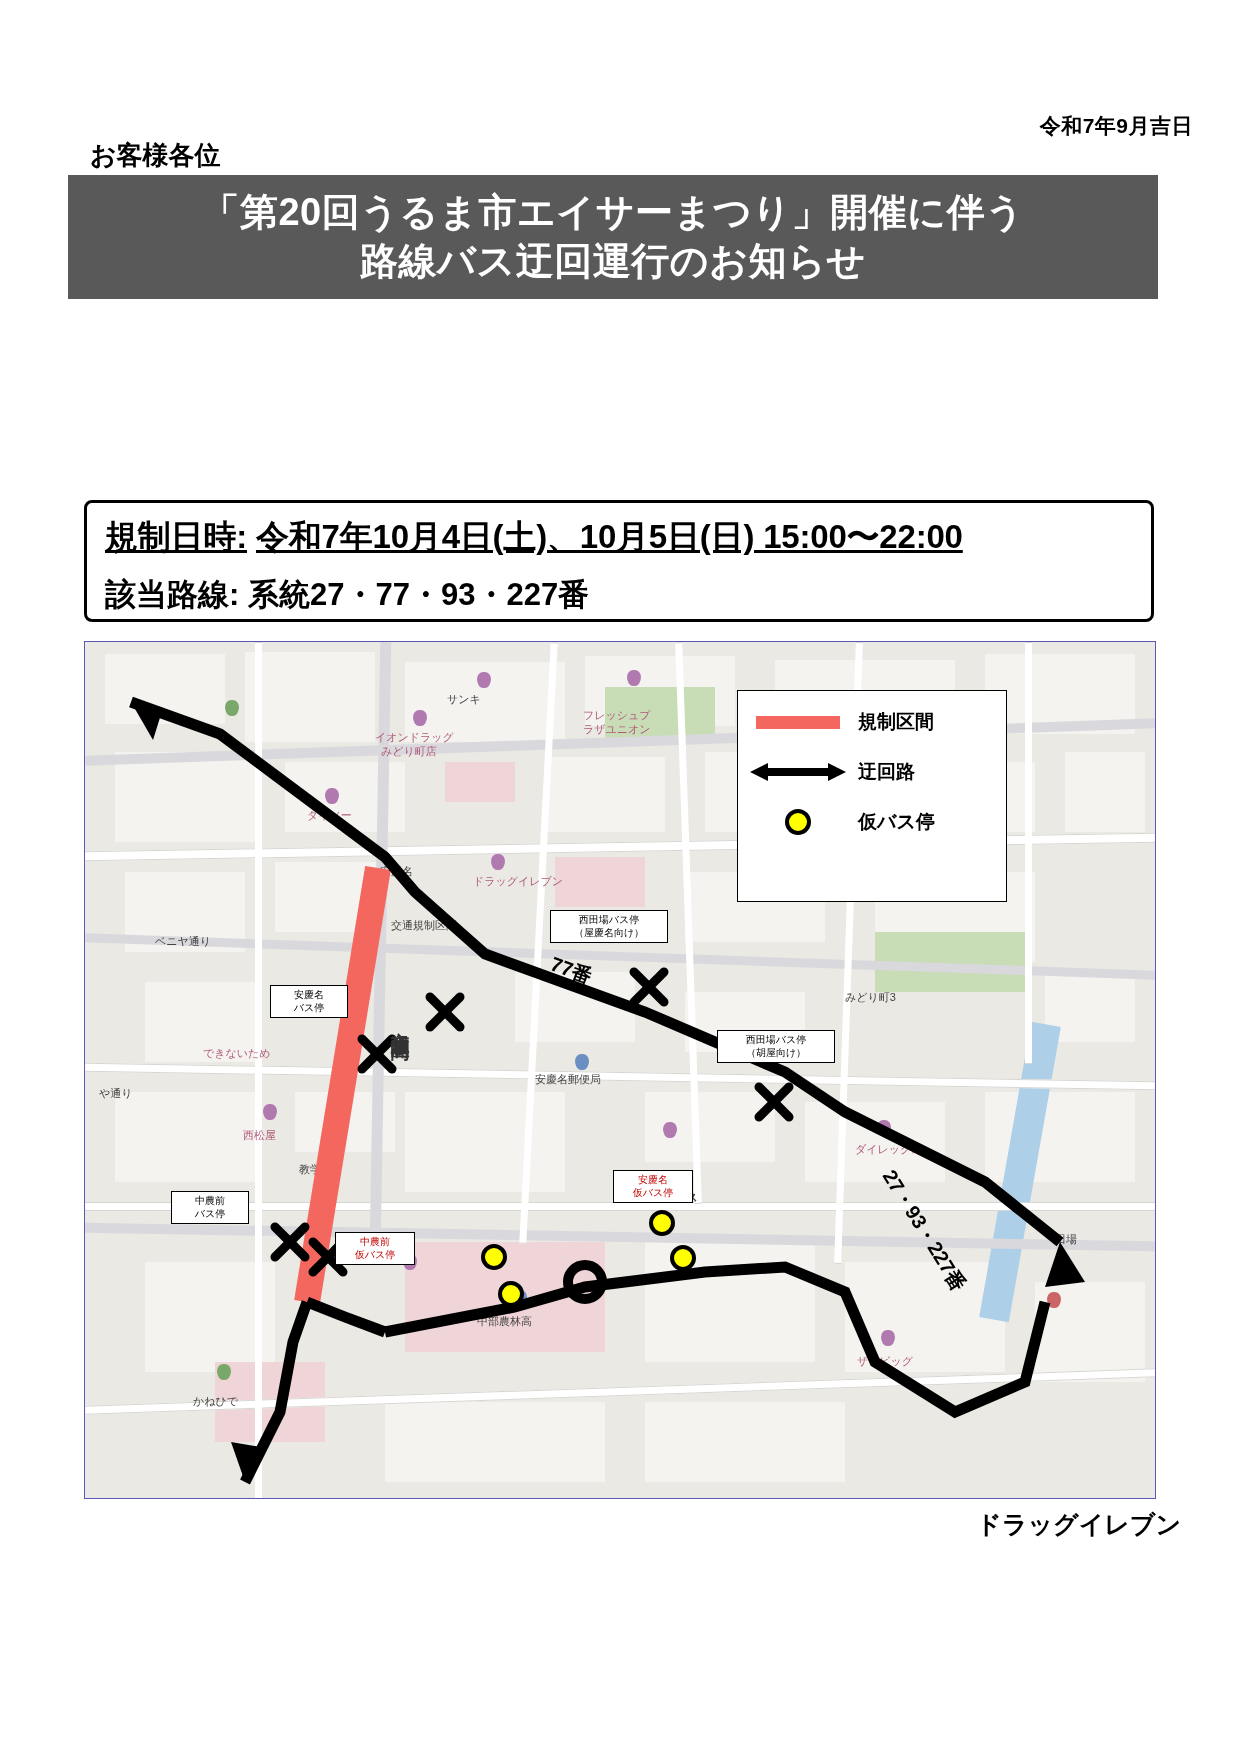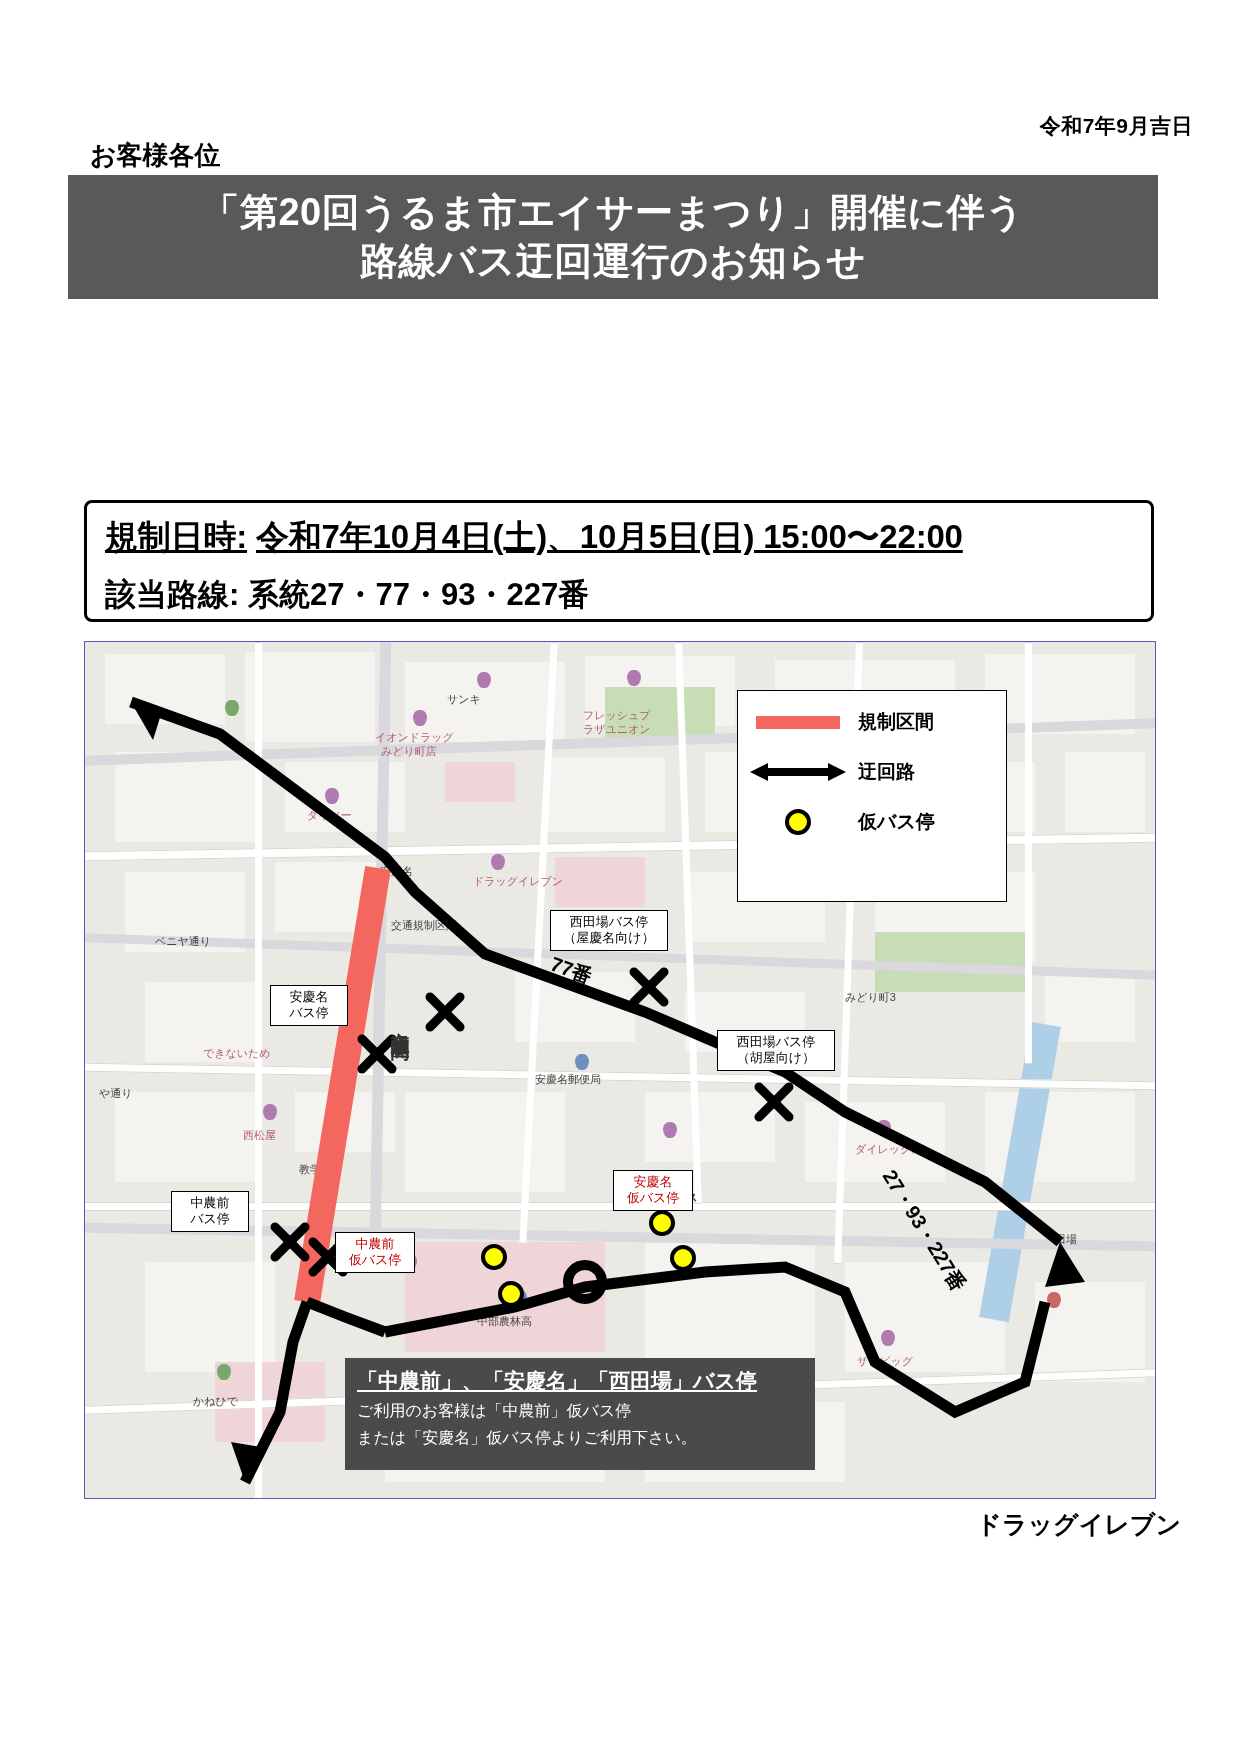--- a/index.html
+++ b/index.html
@@ -169,21 +169,21 @@
     font-size: 19px;
     font-weight: bold;
     white-space: nowrap;
   }
   .legend-row .lg-label.small { font-size: 15px; }
 
   .callout {
     position: absolute;
     background: #ffffff;
     border: 1px solid #000;
-    font-size: 13px;
+    font-size: 10px;
     line-height: 1.25;
     text-align: center;
     padding: 3px 5px;
     box-sizing: border-box;
     white-space: nowrap;
   }
   .callout.red { color: #c00000; }
 
   .routenum {
     position: absolute;
@@ -444,23 +444,18 @@
       <div class="legend-row" style="top:106px;">
         <div style="width:120px;display:flex;justify-content:center;">
           <svg width="30" height="30" viewBox="0 0 30 30">
             <circle cx="15" cy="15" r="11" fill="#ffff00" stroke="#000" stroke-width="4"></circle>
           </svg>
         </div>
         <div class="lg-label">仮バス停</div>
       </div>
     </div>
 
-    <div class="bottom-note">
-      <div class="bn-title">「中農前」、「安慶名」「西田場」バス停</div>
-      <div class="bn-l">ご利用のお客様は「中農前」仮バス停</div>
-      <div class="bn-l">または「安慶名」仮バス停よりご利用下さい。</div>
-    </div>
 
   </div>
 
   <div class="footer">ドラッグイレブン</div>
 
 </div>
 
 </body></html>

